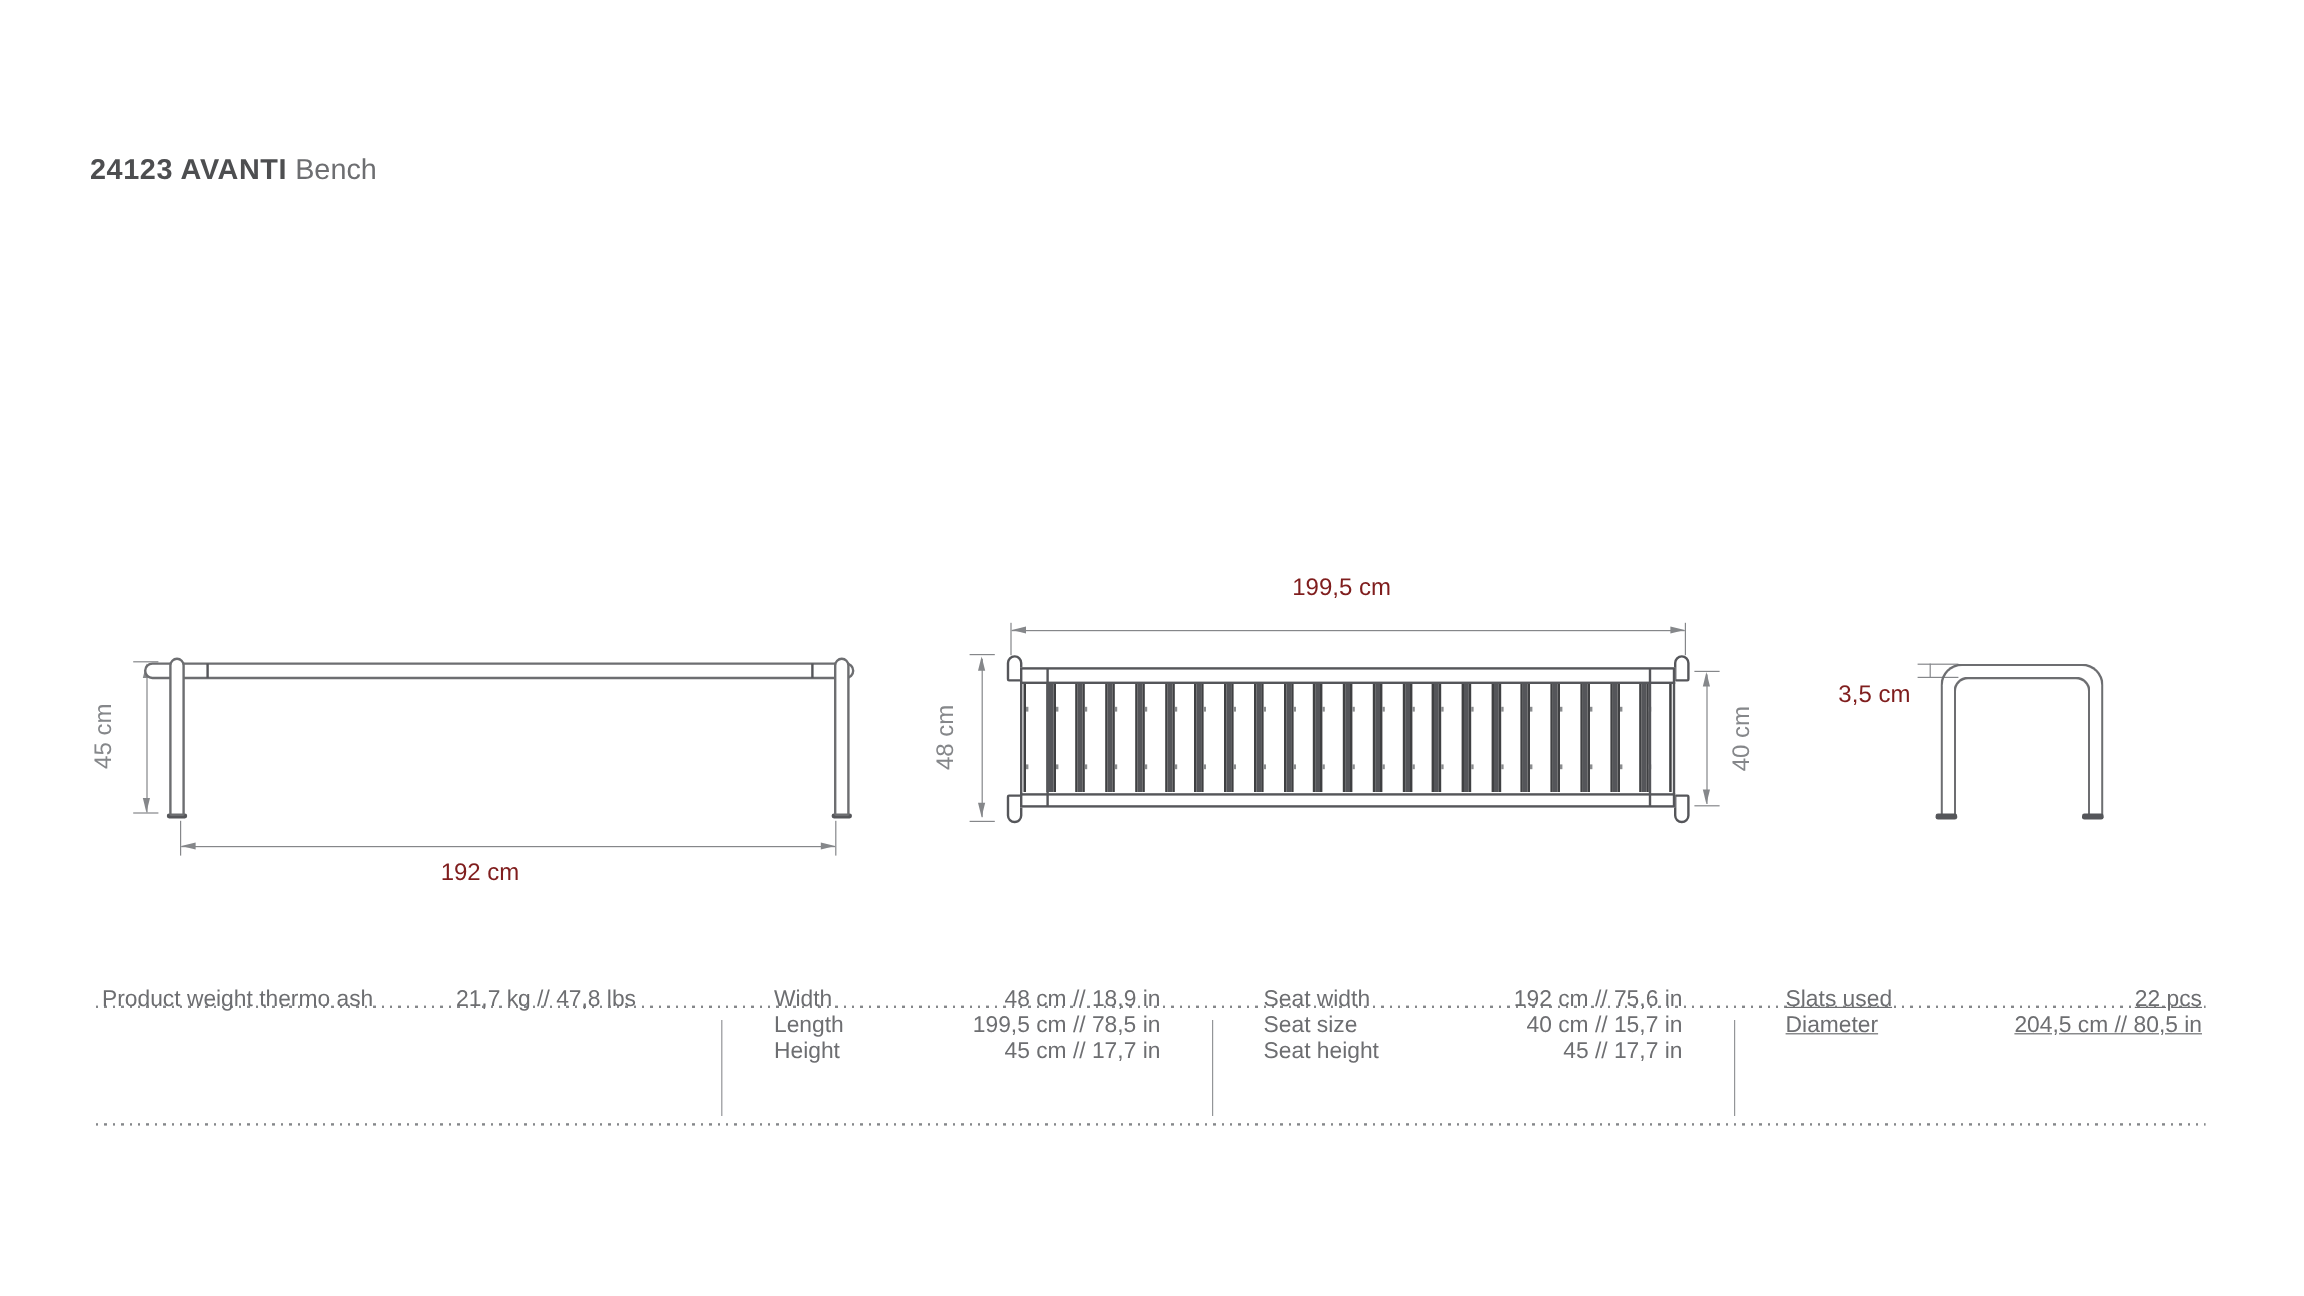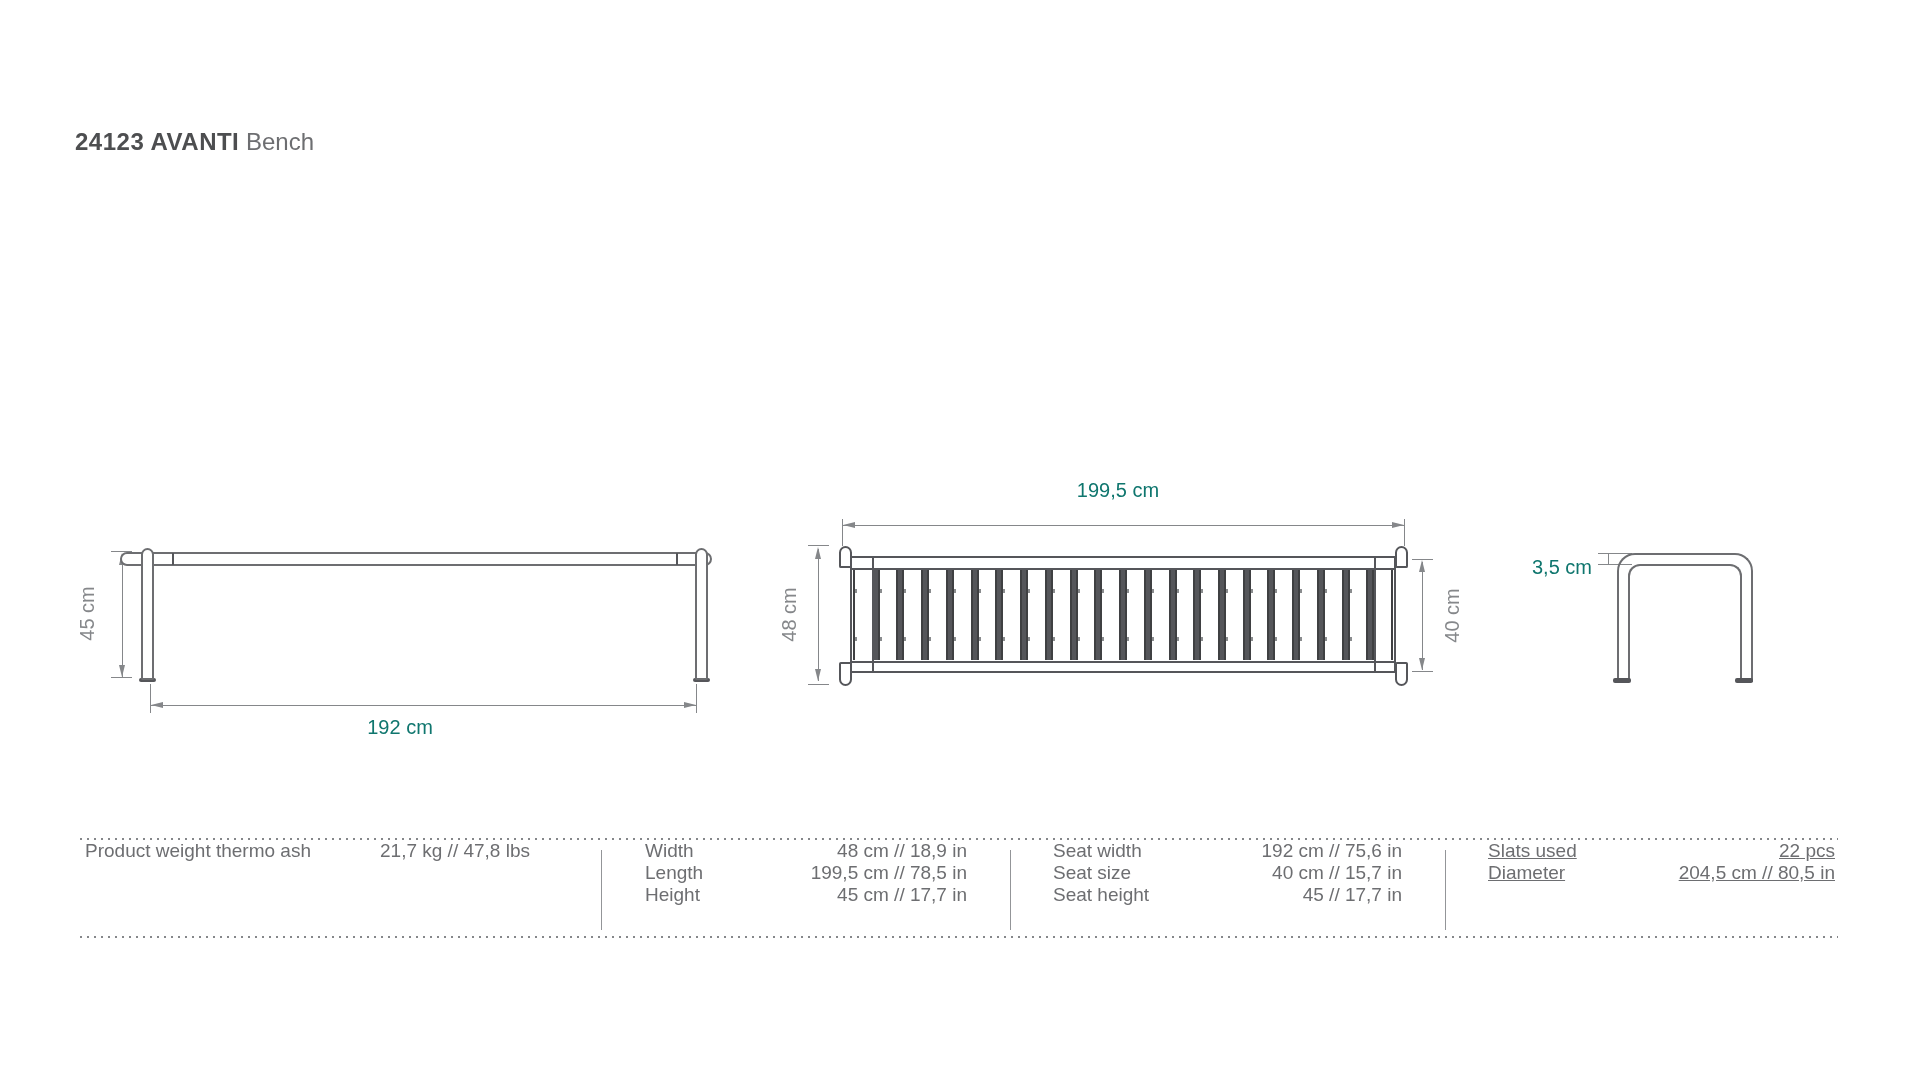--- a/index.html
+++ b/index.html
@@ -9,21 +9,21 @@
   .lineh{position:absolute;height:1px;background:#85878a;}
   .linev{position:absolute;width:1px;background:#85878a;}
   .jointv{position:absolute;width:2px;background:#55565a;}
   .foot{position:absolute;background:#55565a;border-radius:2px;}
   .ar{position:absolute;width:0;height:0;border-style:solid;border-color:transparent;}
   .ar-l{border-width:3px 12px 3px 0;border-right-color:#85878a;}
   .ar-r{border-width:3px 0 3px 12px;border-left-color:#85878a;}
   .ar-u{border-width:0 3px 12px 3px;border-bottom-color:#85878a;}
   .ar-d{border-width:12px 3px 0 3px;border-top-color:#85878a;}
 
-  .dimtext{position:absolute;font-size:20px;color:#0f766e;white-space:nowrap;}
+  .dimtext{position:absolute;font-size:20px;color:#7f1d1d;white-space:nowrap;}
   .vlabel{position:absolute;width:110px;text-align:center;transform:rotate(-90deg);
           font-size:20px;color:#85878a;white-space:nowrap;}
 
   
   .title{position:absolute;left:75px;top:128px;font-size:24px;color:#6d6e71;}
   .title .bold{font-weight:bold;color:#4d4e50;letter-spacing:.5px;}
 
   
   .slat-area{position:absolute;left:853px;top:570px;width:540px;height:90px;
              display:flex;gap:4px;background:#55565a;z-index:4;}
@@ -43,21 +43,21 @@
   
   .uframe-outer{position:absolute;left:1617px;top:553px;width:136px;height:129px;
                 border:2px solid #6d6e71;border-bottom:none;border-radius:18px 18px 0 0;box-sizing:border-box;}
   .uframe-inner{position:absolute;left:1628px;top:564px;width:114px;height:118px;
                 border:2px solid #6d6e71;border-bottom:none;border-radius:12px 12px 0 0;box-sizing:border-box;}
 
   
   .dotline{position:absolute;left:80px;width:1758px;height:2px;
            background:repeating-linear-gradient(to right,#85878a 0 2px,transparent 2px 7px);}
   .tdivider{position:absolute;top:850px;height:80px;width:1px;background:#939598;}
-  .tgroup{position:absolute;top:840px;font-size:19px;line-height:22px;color:#6d6e71;}
+  .tgroup{position:absolute;top:822px;font-size:19px;line-height:22px;color:#6d6e71;}
   .trow{display:flex;justify-content:space-between;gap:24px;}
 </style>
 </head>
 <body>
 
 <div class="canvas">
 
   <div class="title">
     <span class="bold">24123 AVANTI</span>
     <span>Bench</span>
@@ -145,21 +145,21 @@
 
     <div class="linev" style="left:1422px;top:562px;height:108px;"></div>
     <div class="ar ar-u" style="left:1419px;top:560px;"></div>
     <div class="ar ar-d" style="left:1419px;top:658px;"></div>
     <div class="lineh" style="left:1412px;top:559px;width:21px;"></div>
     <div class="lineh" style="left:1412px;top:671px;width:21px;"></div>
     <div class="vlabel" style="left:1397px;top:604px;">40 cm</div>
   </div>
 
   <div>
-    <div class="dimtext" style="left:1462px;top:556px;width:130px;text-align:right;">3,5 cm</div>
+    <div class="dimtext" style="left:1462px;top:568px;width:130px;text-align:right;">3,5 cm</div>
     <div class="lineh" style="left:1598px;top:553px;width:34px;"></div>
     <div class="lineh" style="left:1598px;top:564px;width:34px;"></div>
     <div class="linev" style="left:1608px;top:553px;height:12px;"></div>
 
     <div class="uframe-outer"></div>
     <div class="uframe-inner"></div>
     <div class="foot" style="left:1613px;top:678px;width:18px;height:5px;"></div>
     <div class="foot" style="left:1735px;top:678px;width:18px;height:5px;"></div>
   </div>
 

